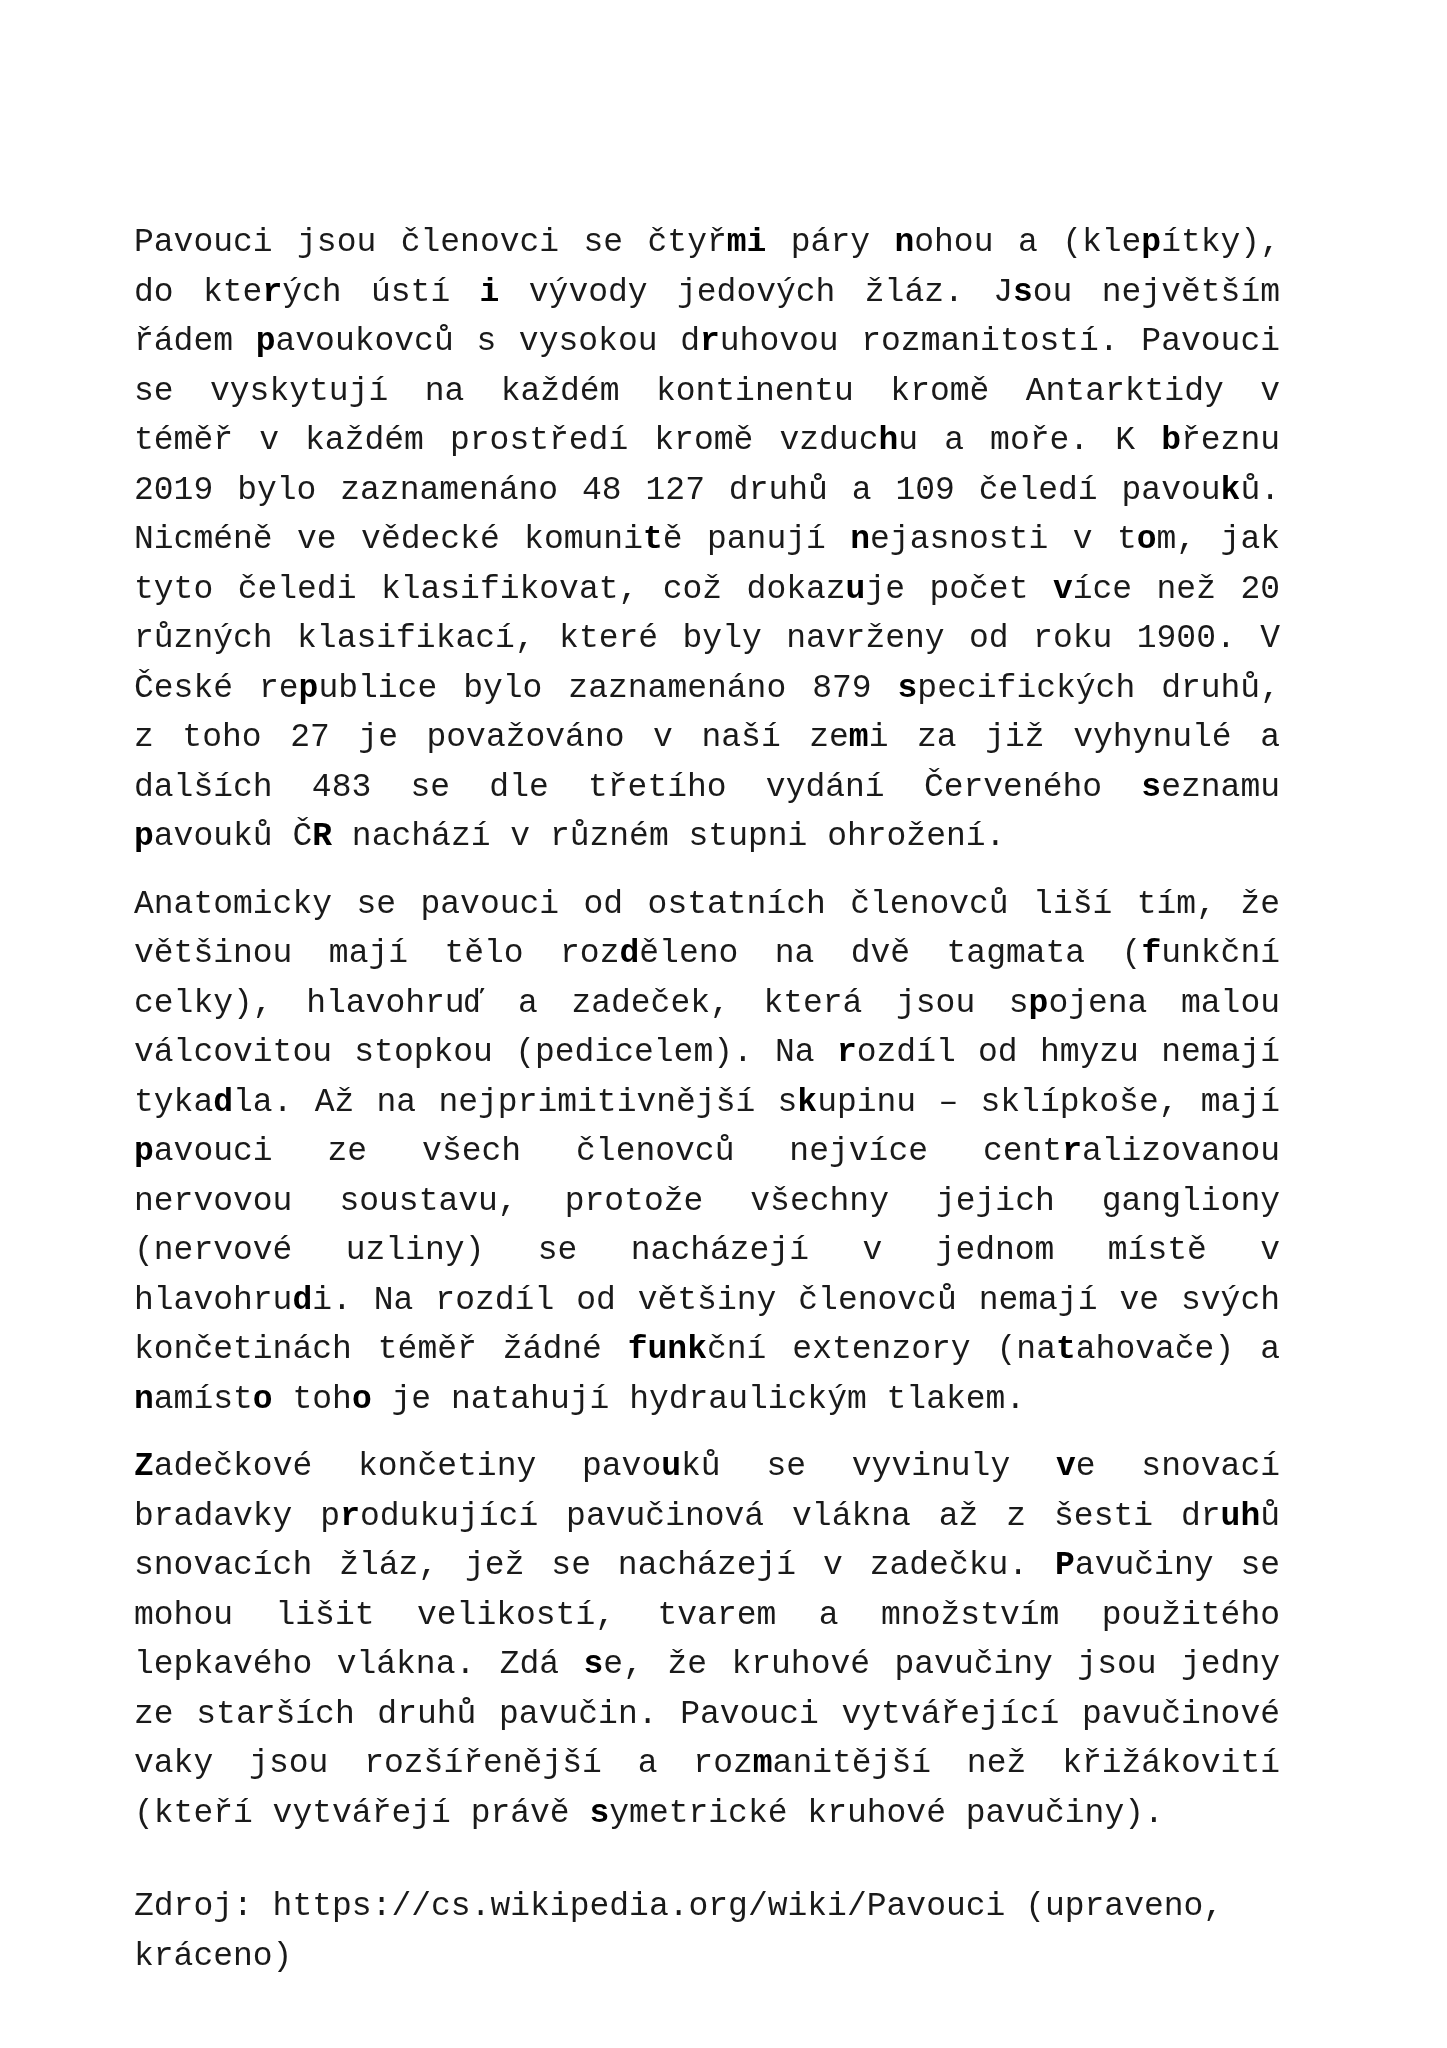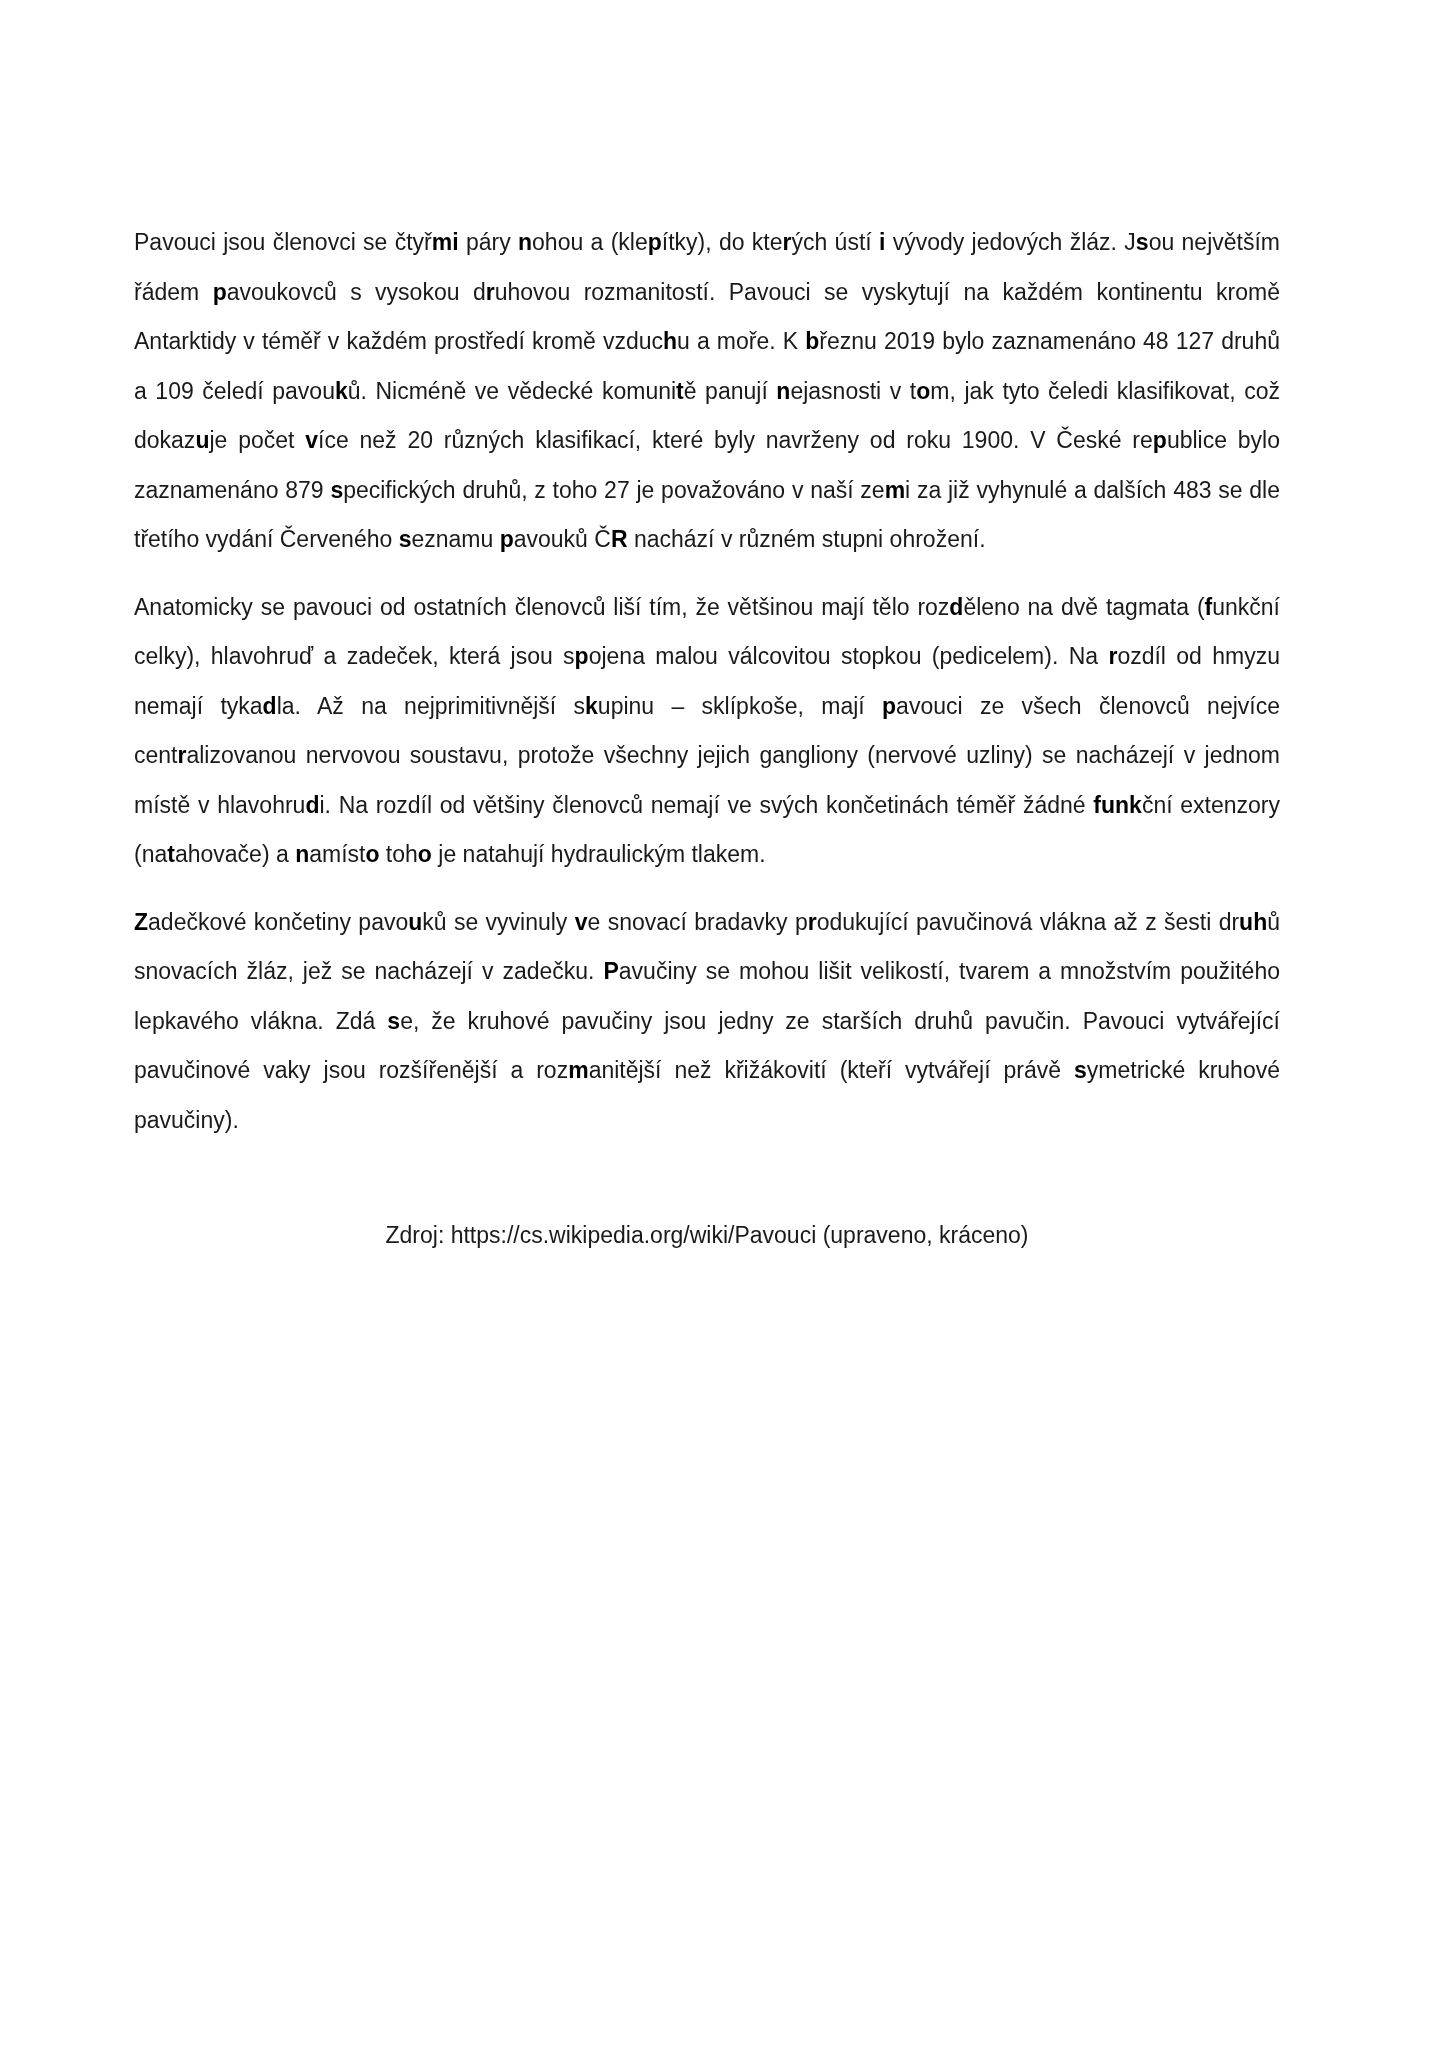--- a/index.html
+++ b/index.html
@@ -1,24 +1,24 @@
 <!DOCTYPE html>
 <html><head>
   <meta charset="utf-8">
   <style>
     html, body { margin: 0; padding: 0; background: #ffffff; }
     body { width: 1447px; height: 2048px; position: relative; overflow: hidden; }
     .page {
       position: absolute; left: 134px; top: 218px; width: 1146px;
-      font-family: Liberation Sans, sans-serif;
-      font-size: 23px; line-height: 49.5px; color: #1a1a1a;
+      font-family: Liberation Mono, monospace;
+      font-size: 33px; line-height: 49.5px; color: #1a1a1a;
     }
     .para { margin: 0 0 18px 0; text-align: justify; }
     .para b { font-weight: bold; color: #000; }
-    .source { margin-top: 66px; text-align: center; }
+    .source { margin-top: 44px; text-align: left; }
   </style>
 </head>
 <body>
 
 <div class="page">
   <p class="para">Pavouci jsou členovci se čtyř<b>mi</b> páry <b>n</b>ohou a (kle<b>p</b>ítky), do kte<b>r</b>ých ústí <b>i</b> vývody jedových žláz. J<b>s</b>ou největším řádem <b>p</b>avoukovců s vysokou d<b>r</b>uhovou rozmanitostí. Pavouci se vyskytují na každém kontinentu kromě Antarktidy v téměř v každém prostředí kromě vzduc<b>h</b>u a moře. K <b>b</b>řeznu 2019 bylo zaznamenáno 48 127 druhů a 109 čeledí pavou<b>k</b>ů. Nicméně ve vědecké komuni<b>t</b>ě panují <b>n</b>ejasnosti v t<b>o</b>m, jak tyto čeledi klasifikovat, což dokaz<b>u</b>je počet <b>v</b>íce než 20 různých klasifikací, které byly navrženy od roku 1900. V České re<b>p</b>ublice bylo zaznamenáno 879 <b>s</b>pecifických druhů, z toho 27 je považováno v naší ze<b>m</b>i za již vyhynulé a dalších 483 se dle třetího vydání Červeného <b>s</b>eznamu <b>p</b>avouků Č<b>R</b> nachází v různém stupni ohrožení.</p>
   <p class="para">Anatomicky se pavouci od ostatních členovců liší tím, že většinou mají tělo roz<b>d</b>ěleno na dvě tagmata (<b>f</b>unkční celky), hlavohruď a zadeček, která jsou s<b>p</b>ojena malou válcovitou stopkou (pedicelem). Na <b>r</b>ozdíl od hmyzu nemají tyka<b>d</b>la. Až na nejprimitivnější s<b>k</b>upinu – sklípkoše, mají <b>p</b>avouci ze všech členovců nejvíce cent<b>r</b>alizovanou nervovou soustavu, protože všechny jejich gangliony (nervové uzliny) se nacházejí v jednom místě v hlavohru<b>d</b>i. Na rozdíl od většiny členovců nemají ve svých končetinách téměř žádné <b>fun</b><b>k</b>ční extenzory (na<b>t</b>ahovače) a <b>n</b>amíst<b>o</b> toh<b>o</b> je natahují hydraulickým tlakem.</p>
   <p class="para"><b>Z</b>adečkové končetiny pavo<b>u</b>ků se vyvinuly <b>v</b>e snovací bradavky p<b>r</b>odukující pavučinová vlákna až z šesti dr<b>u</b><b>h</b>ů snovacích žláz, jež se nacházejí v zadečku. <b>P</b>avučiny se mohou lišit velikostí, tvarem a množstvím použitého lepkavého vlákna. Zdá <b>s</b>e, že kruhové pavučiny jsou jedny ze starších druhů pavučin. Pavouci vytvářející pavučinové vaky jsou rozšířenější a roz<b>m</b>anitější než křižákovití (kteří vytvářejí právě <b>s</b>ymetrické kruhové pavučiny).</p>
   <p class="para source">Zdroj: https://cs.wikipedia.org/wiki/Pavouci (upraveno, kráceno)</p>
 </div>

